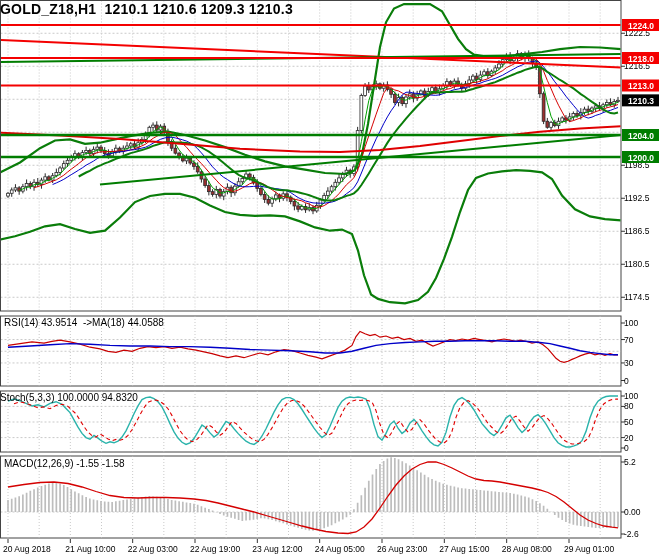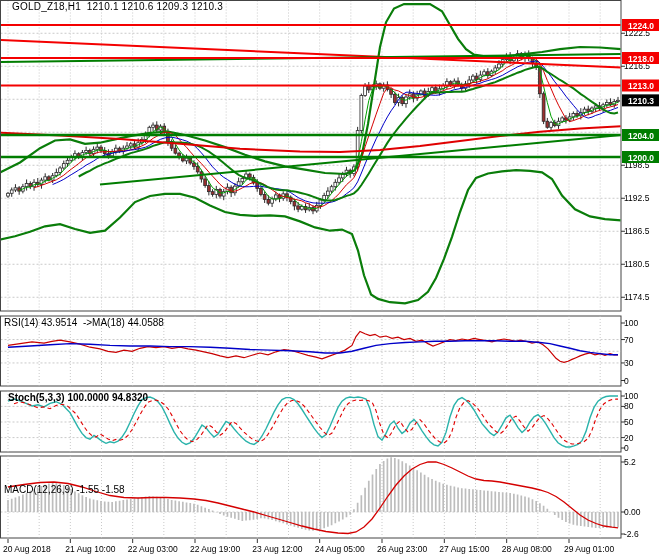--- a/index.html
+++ b/index.html
@@ -1,22 +1,22 @@
 <!DOCTYPE html>
 <html><head>
 <meta charset="utf-8">
 <style>
   html,body{margin:0;padding:0;background:#fff;}
   body{width:660px;height:560px;position:relative;font-family:"Liberation Sans",sans-serif;overflow:hidden;}
   #chart-svg{position:absolute;left:0;top:0;}
   .ovl{position:absolute;font-size:10px;color:#000;white-space:pre;z-index:5;pointer-events:none;}
-  #title-line{left:12px;top:1px;font-size:10px;font-weight:400;letter-spacing:.2px;}
+  #title-line{left:0;top:1px;font-size:14px;font-weight:700;letter-spacing:.2px;}
   #rsi-label{left:4px;top:317px;}
-  #stoch-label{left:8px;top:392px;font-weight:bold;}
-  #macd-label{left:4px;top:458px;margin-top:26px;}
+  #stoch-label{left:0;top:392px;}
+  #macd-label{left:4px;top:458px;}
 </style>
 </head>
 <body>
 
 <div id="svg-host">
     <svg id="chart-svg" width="660" height="560" viewBox="0 0 660 560">
       <defs>
         <clipPath id="clip-main">
           <rect x="1" y="1" width="619.5" height="309.5"></rect>
         </clipPath>

